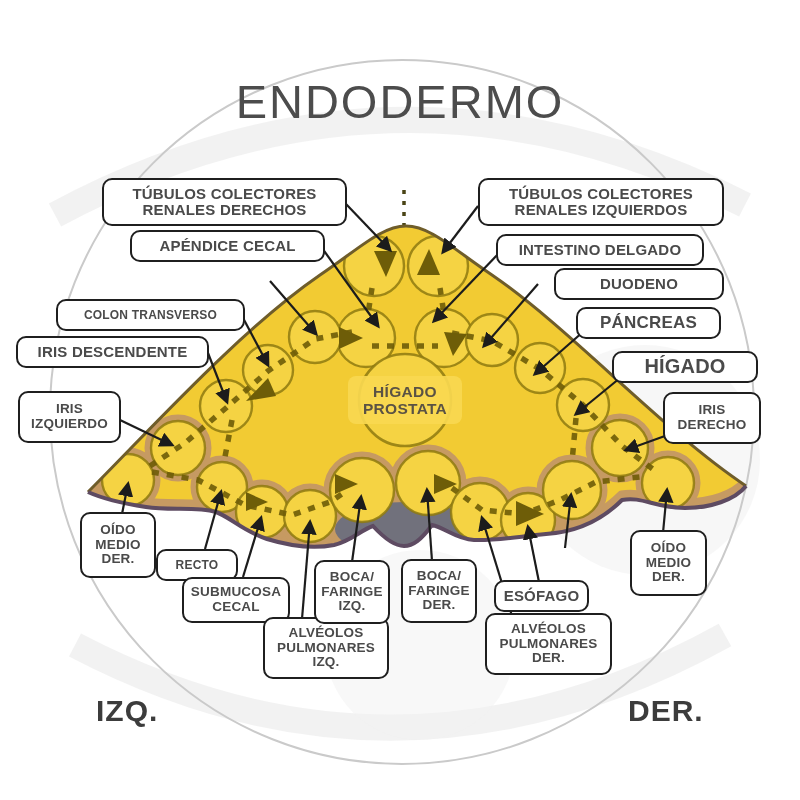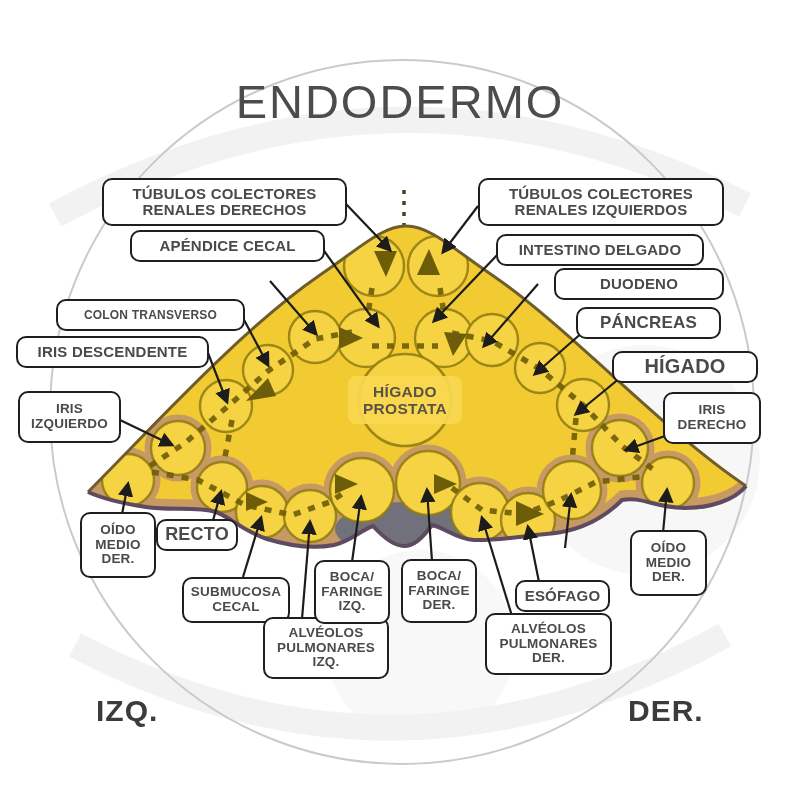--- a/index.html
+++ b/index.html
@@ -19,27 +19,27 @@
     white-space:pre-line;line-height:1.08;letter-spacing:.2px;
     padding:14px 4px;box-sizing:border-box;font-size:13.5px;
   }
   .lb1{left:102px;top:178px;width:245px;height:48px;font-size:15px}
   .lb2{left:130px;top:230px;width:195px;height:15px;font-size:15px}
   .lb3{left:87px;top:264px;width:185px;height:31px;font-size:15px}
   .lb4{left:56px;top:299px;width:189px;height:31px;font-size:12px}
   .lb5{left:16px;top:336px;width:193px;height:31px;font-size:15px}
   .lb6{left:18px;top:391px;width:103px;height:52px}
   .lb7{left:80px;top:512px;width:76px;height:66px}
-  .lb8{left:156px;top:519px;width:82px;height:30px;font-size:18px}
+  .lb8{left:156px;top:549px;width:82px;height:30px;font-size:12px}
   .lb9{left:182px;top:577px;width:108px;height:46px}
   .lb10{left:263px;top:617px;width:126px;height:62px}
   .lb11{left:314px;top:560px;width:76px;height:64px}
   .lb12{left:401px;top:559px;width:76px;height:64px}
   .lb13{left:485px;top:613px;width:127px;height:62px}
-  .lb14{left:515px;top:580px;width:95px;height:30px;font-size:15px}
+  .lb14{left:494px;top:580px;width:95px;height:30px;font-size:15px}
   .lb15{left:536px;top:546px;width:95px;height:29px;font-size:15px}
   .lb16{left:630px;top:530px;width:77px;height:66px}
   .lb17{left:478px;top:178px;width:246px;height:48px;font-size:15px}
   .lb18{left:496px;top:234px;width:208px;height:30px;font-size:15px}
   .lb19{left:554px;top:268px;width:170px;height:30px;font-size:15px}
   .lb20{left:576px;top:307px;width:145px;height:29px;font-size:17px}
   .lb21{left:612px;top:351px;width:146px;height:29px;font-size:20px}
   .lb22{left:663px;top:392px;width:98px;height:52px}
   .center-lab{
     position:absolute;left:348px;top:376px;width:114px;height:48px;

